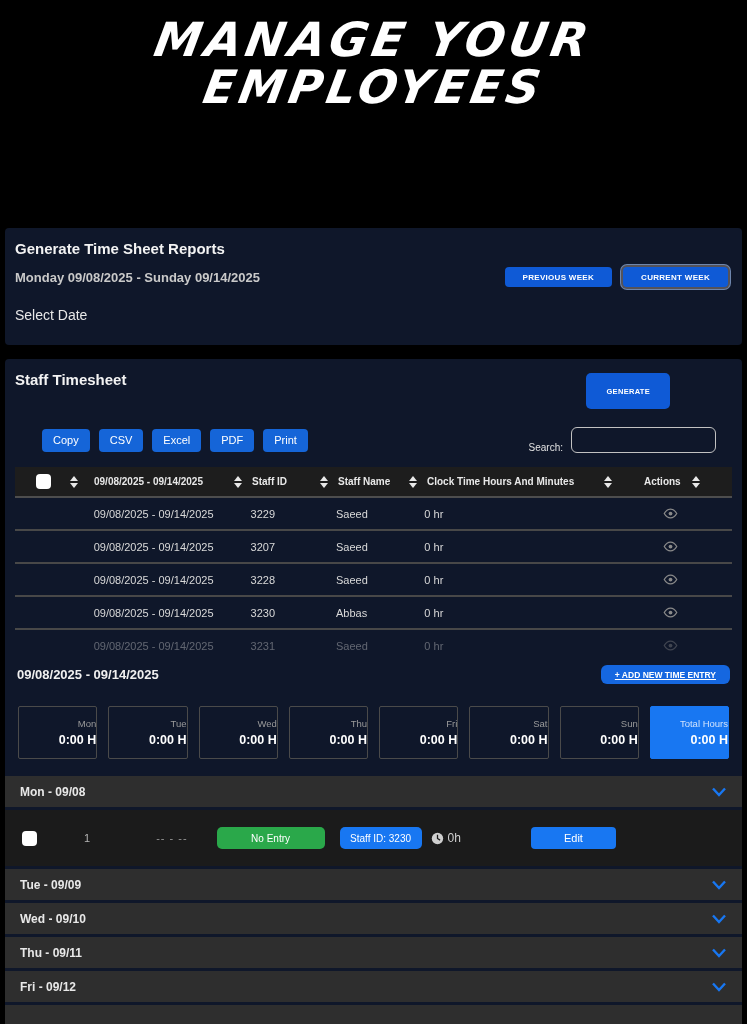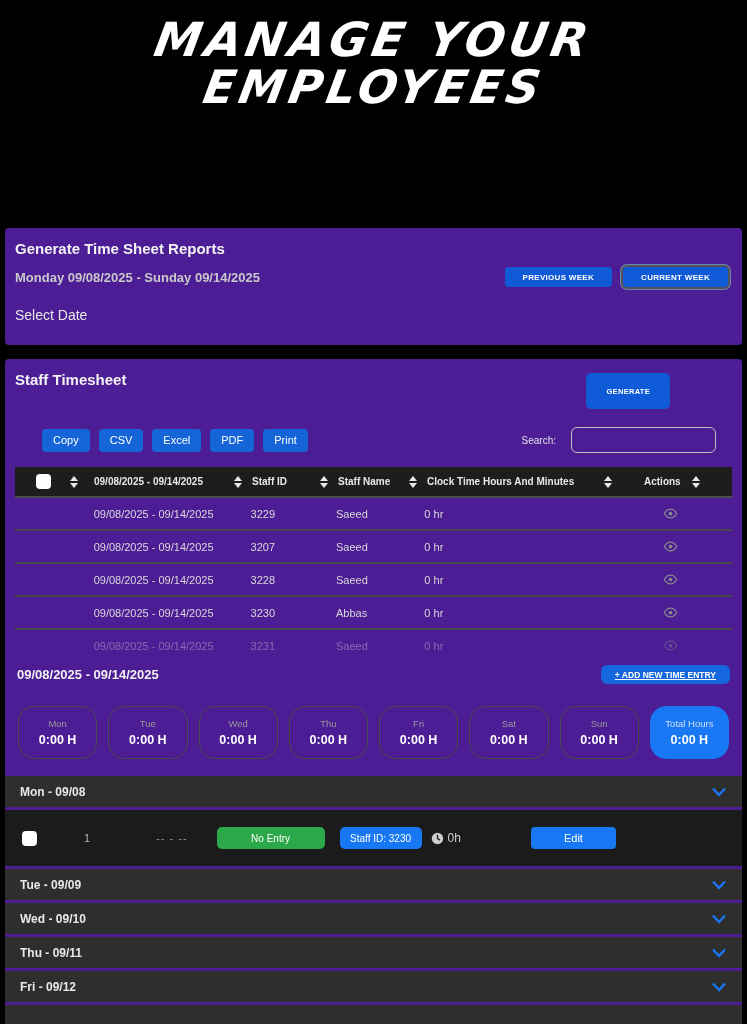--- a/index.html
+++ b/index.html
@@ -6,21 +6,21 @@
   html,body { width:747px; height:1024px; overflow:hidden; background:#000; font-family:"Liberation Sans", sans-serif; }
 
   
   .hero { height:225px; background:#000; display:flex; flex-direction:column; align-items:center; padding-top:16px; }
   .hero-line { color:#fff; font-family:"DejaVu Sans", sans-serif; font-weight:bold; font-style:italic;
                transform:skewX(-10deg); letter-spacing:4px; line-height:1.02; text-align:center; }
   .hero-line1 { font-size:47px; }
   .hero-line2 { font-size:46px; }
 
   
-  .panel { margin:8px 5px; background:#4c1d95; border-radius:4px; padding:10px 8px; }
+  .panel { margin:8px 5px; background:#0f172a; border-radius:4px; padding:10px 8px; }
   .btn { display:inline-flex; align-items:center; justify-content:center; background:#0f5ad6; color:#fff;
          border:none; border-radius:4px; font-weight:bold; cursor:pointer; font-family:inherit; }
   .checkbox { width:15px; height:15px; background:#fff; border-radius:4px; flex:0 0 auto; }
   .sort { display:inline-flex; flex-direction:column; align-items:center; gap:2px; flex:0 0 auto; }
   .tri-up { width:0; height:0; border-left:4px solid transparent; border-right:4px solid transparent; border-bottom:5px solid #e8e8e8; }
   .tri-dn { width:0; height:0; border-left:4px solid transparent; border-right:4px solid transparent; border-top:5px solid #e8e8e8; }
 
   
   #report-panel { margin-top:3px; padding:12px 10px 22px; }
   .report-title { color:#f3f3f3; font-size:15px; font-weight:bold; }
@@ -36,21 +36,21 @@
   .btn-submit { font-size:8px; height:21px; padding:0 26px; margin-left:19px; border-radius:5px; }
 
   
   #timesheet-panel { margin-top:14px; padding:12px 10px 0; border-radius:4px 4px 0 0; min-height:633px; }
   .ts-head { display:flex; align-items:flex-start; justify-content:space-between; }
   .ts-title { color:#f3f3f3; font-size:15px; font-weight:bold; }
   .btn-generate { font-size:7.5px; letter-spacing:.3px; height:36px; padding:0 20px; margin-right:62px; margin-top:2px; border-radius:5px; }
   .export-row { display:flex; align-items:center; justify-content:space-between; margin-top:18px; }
   .export-btns { display:flex; gap:9px; margin-left:27px; }
   .btn-export { background:#1565d8; font-size:11px; font-weight:normal; height:23px; padding:0 11px; border-radius:4px; }
-  .search-wrap { display:flex; align-items:center; gap:15px; margin-right:16px; }
+  .search-wrap { display:flex; align-items:flex-end; gap:8px; margin-right:16px; }
   .search-label { color:#e0e0e0; font-size:10px; }
   .search-input { width:145px; height:26px; background:transparent; border:1px solid #c2c2c2; border-radius:6px;
                   color:#eee; font-size:11px; padding:0 8px; outline:none; }
 
   
   .table { margin-top:14px; }
   .thead, .trow { display:flex; align-items:center; }
   .thead { background:#1d1d1d; height:31px; border-bottom:2px solid #4d4d4d; }
   .hcell { display:flex; align-items:center; justify-content:space-between; color:#e8e8e8; font-size:10px; font-weight:bold; padding-right:10px; }
   .c0 { width:73px; padding-left:21px; }
@@ -62,22 +62,22 @@
   .tbody { height:157px; overflow:hidden; }
   .trow { height:33px; border-bottom:2px solid #484848; color:#d9d9d9; font-size:11px; }
   .trow.clipped { opacity:.4; }
   .eye-wrap { width:60px; display:flex; justify-content:center; }
 
   
   .detail-head { display:flex; align-items:center; justify-content:space-between; margin-top:10px; }
   .detail-title { color:#f0f0f0; font-size:13px; font-weight:bold; margin-left:2px; }
   .btn-add { background:#1567e0; font-size:8.5px; height:19px; padding:0 14px; border-radius:6px; margin-right:2px;text-decoration:underline; }
   .day-cards { display:flex; gap:11px; margin-top:22px; padding:0 3px; }
-  .day-card { flex:1; height:53px; border:1px solid #4a4a4a; border-radius:16px; display:flex; flex-direction:column;
-              align-items:center; justify-content:center; gap:4px; }
+  .day-card { flex:1; height:53px; border:1px solid #4a4a4a; border-radius:2px; display:flex; flex-direction:column;
+              align-items:flex-end; justify-content:center; gap:4px; }
   .day-label { color:#9a9a9a; font-size:9.5px; }
   .day-value { color:#fff; font-size:12.5px; font-weight:bold; }
   .day-card.total { background:#1877f2; border-color:#1877f2; }
   .day-card.total .day-label { color:#cfe2fd; }
 
   .accordions { margin-top:17px; margin-left:-10px; margin-right:-10px; }
   .acc-header { height:31px; background:#2e2e2e; display:flex; align-items:center; justify-content:space-between;
                 padding:0 15px; margin-bottom:3px; cursor:pointer; }
   .acc-label { color:#e8e8e8; font-size:12px; font-weight:bold; }
   .entry-row { height:56px; background:#1b1b1b; margin-bottom:3px; display:flex; align-items:center; }

